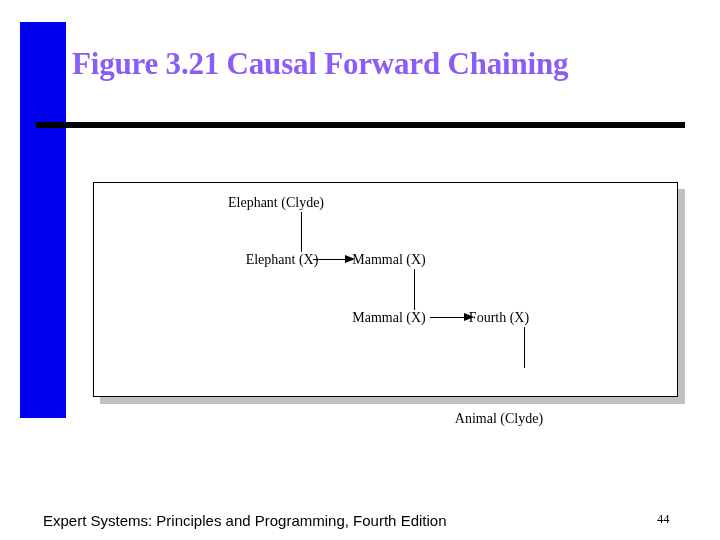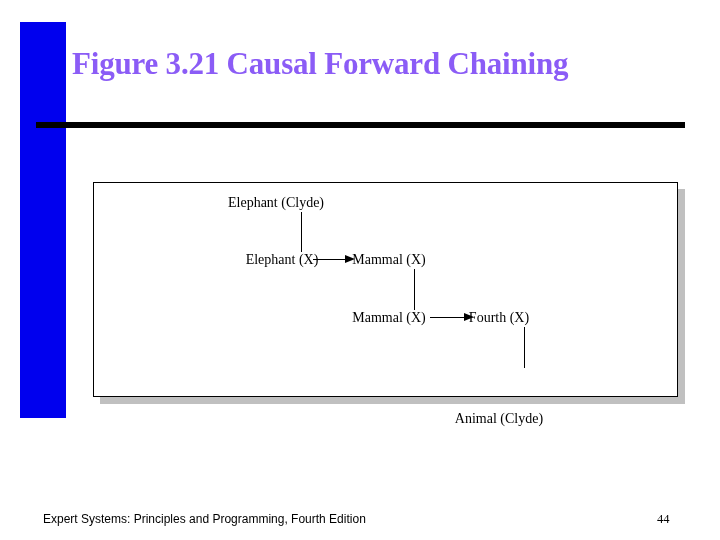--- a/index.html
+++ b/index.html
@@ -103,21 +103,21 @@
     border-bottom: 4.5px solid transparent;
     border-left: 10px solid #000000;
   }
 
   
   #footer-text {
     position: absolute;
     left: 43px;
     top: 512px;
     font-family: "Liberation Sans", sans-serif;
-    font-size: 12px;
+    font-size: 15px;
     color: #000000;
     white-space: nowrap;
   }
   #footer-page {
     position: absolute;
     left: 657px;
     top: 512px;
     font-family: Liberation Serif, serif;
     font-size: 12.5px;
     color: #000000;

